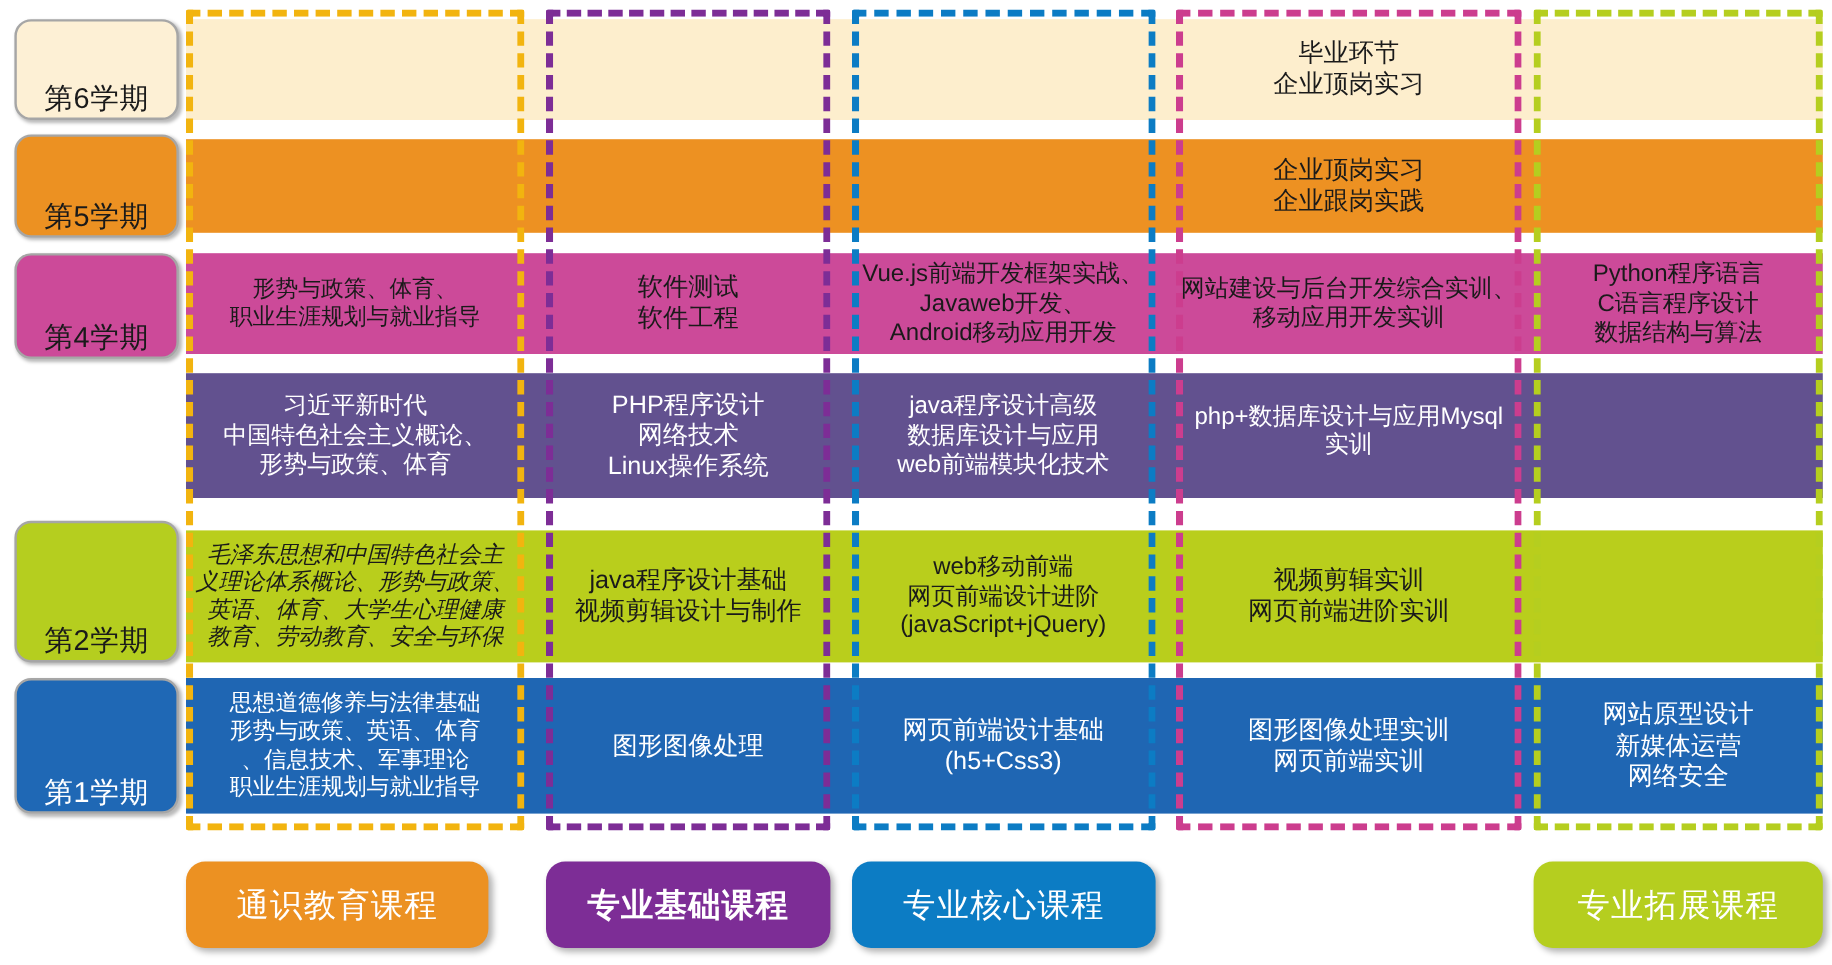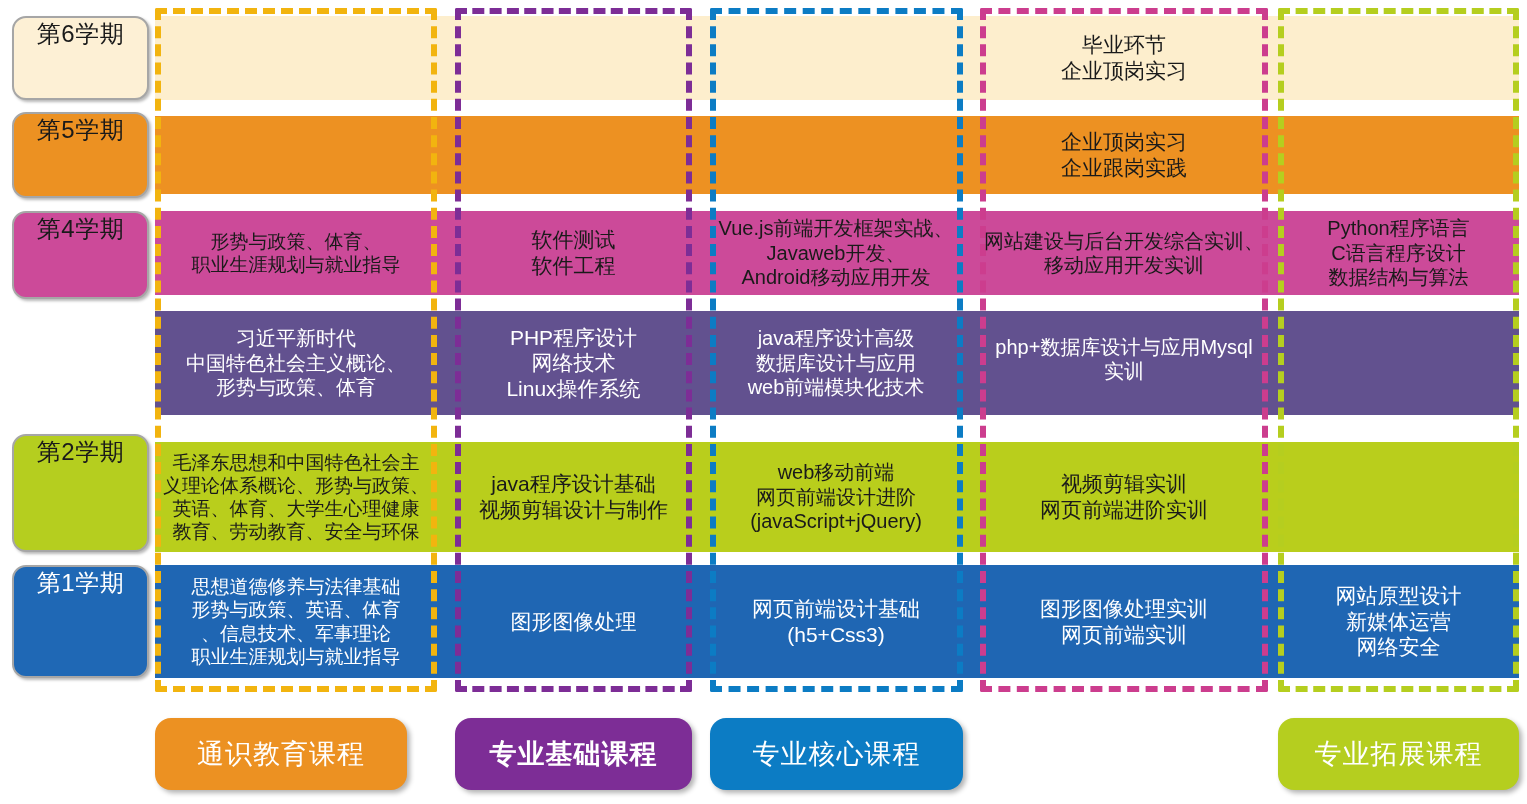--- a/index.html
+++ b/index.html
@@ -17,21 +17,21 @@
   }
 
   
   .sem-pill {
     position: absolute;
     left: 12px;
     width: 137px;
     border-radius: 14px;
     border: 2px solid #a6a6a6;
     display: flex;
-    align-items: flex-start;
+    align-items: flex-end;
     justify-content: center;
     font-size: 24px;
     letter-spacing: 0.5px;
     box-shadow: 2px 2px 3px rgba(0,0,0,0.28);
     z-index: 6;
   }
 
   
   .band {
     position: absolute;
@@ -137,21 +137,21 @@
 Linux操作系统</div>
   <div class="cell light" style="left:155px; top:311px; width:282px; height:104px; font-size:20px;">习近平新时代
 中国特色社会主义概论、
 形势与政策、体育</div>
   <div class="cell light" style="left:705px; top:311px; width:262px; height:104px; font-size:20px;">java程序设计高级
 数据库设计与应用
 web前端模块化技术</div>
   <div class="cell light" style="left:976px; top:311px; width:296px; height:96px; font-size:20px;">php+数据库设计与应用Mysql
 实训</div>
 
-  <div class="cell dark" style="left:155px; top:442px; width:282px; height:110px; font-size:19px;">毛泽东思想和中国特色社会主
+  <div class="cell dark" style="left:155px; top:442px; width:282px; height:110px; font-size:19px;font-style:italic;">毛泽东思想和中国特色社会主
 义理论体系概论、形势与政策、
 英语、体育、大学生心理健康
 教育、劳动教育、安全与环保</div>
   <div class="cell dark" style="left:455px; top:442px; width:237px; height:110px; font-size:21px;">java程序设计基础
 视频剪辑设计与制作</div>
   <div class="cell dark" style="left:705px; top:442px; width:262px; height:110px; font-size:20px;">web移动前端
 网页前端设计进阶
 (javaScript+jQuery)</div>
   <div class="cell dark" style="left:976px; top:442px; width:296px; height:110px; font-size:21px;">视频剪辑实训
 网页前端进阶实训</div>

